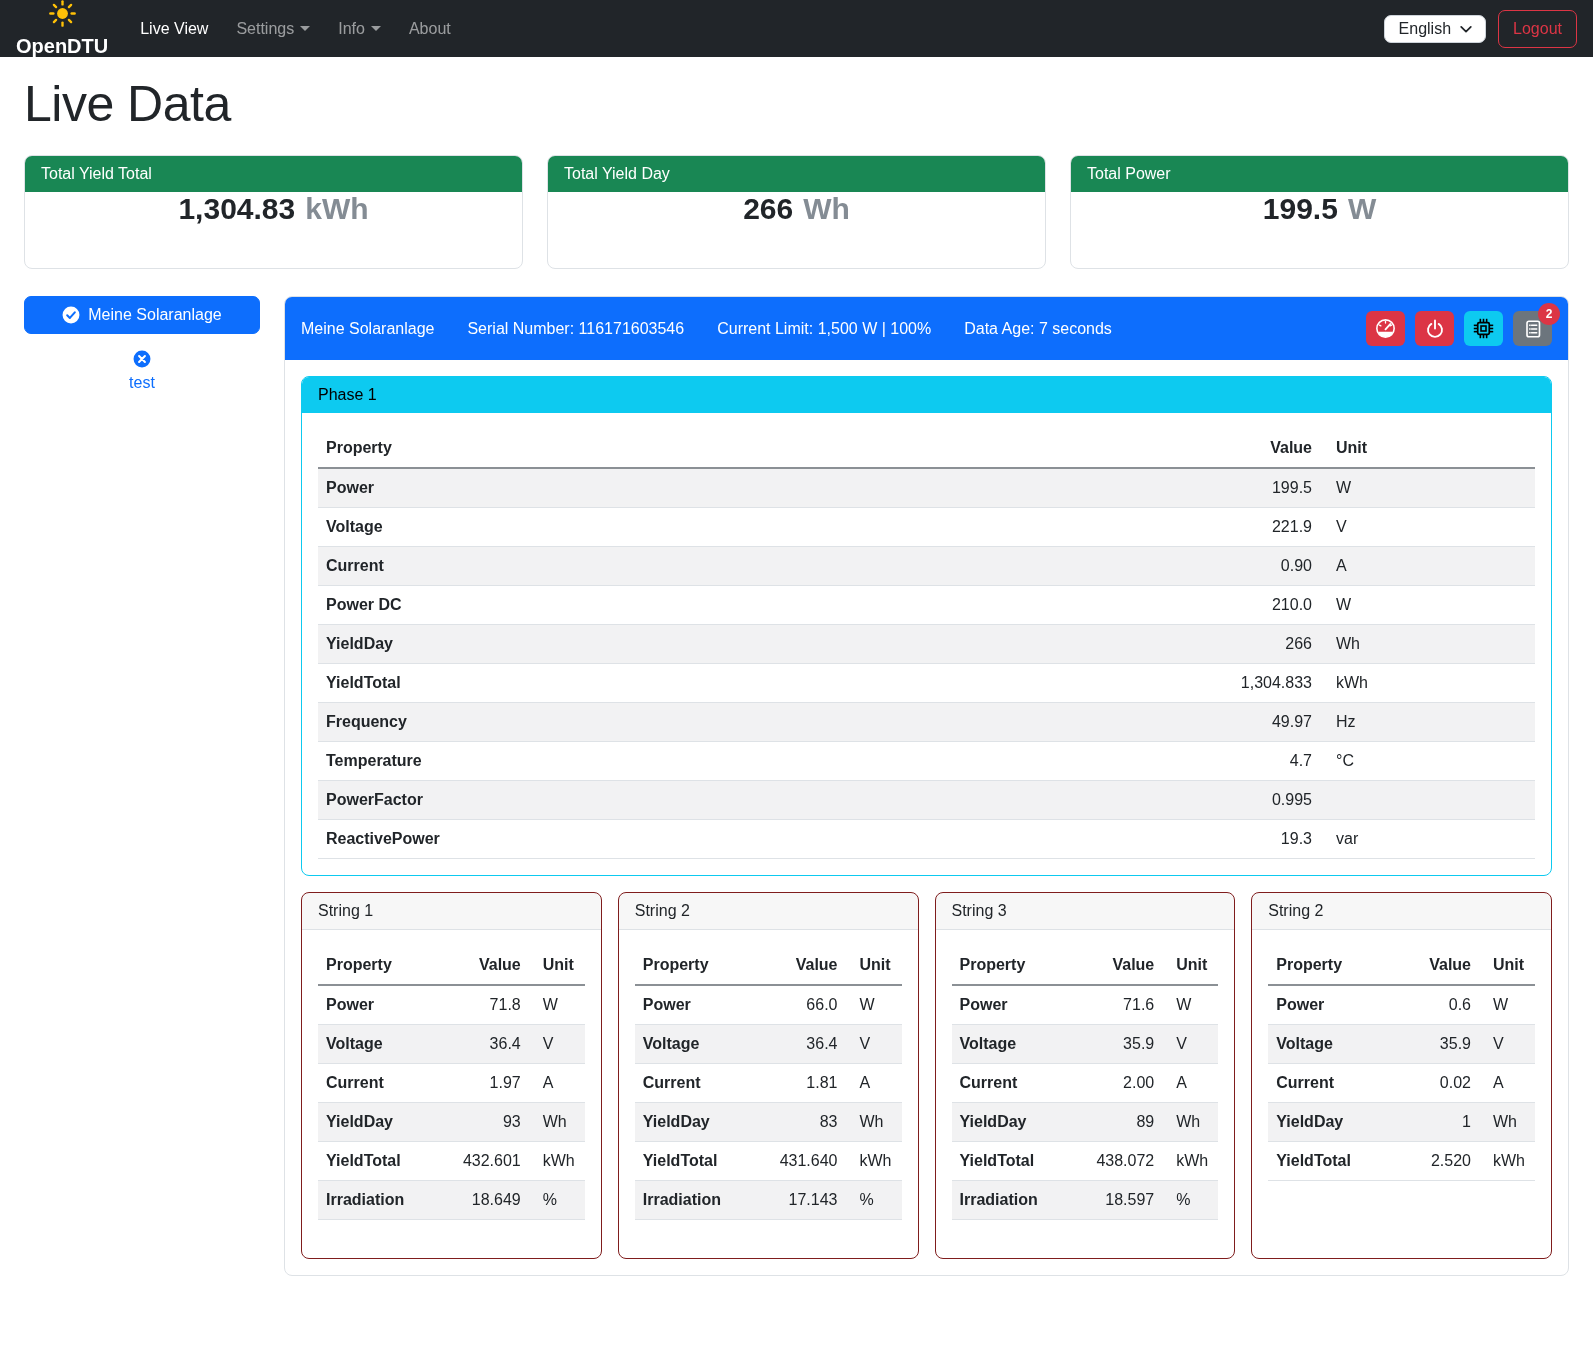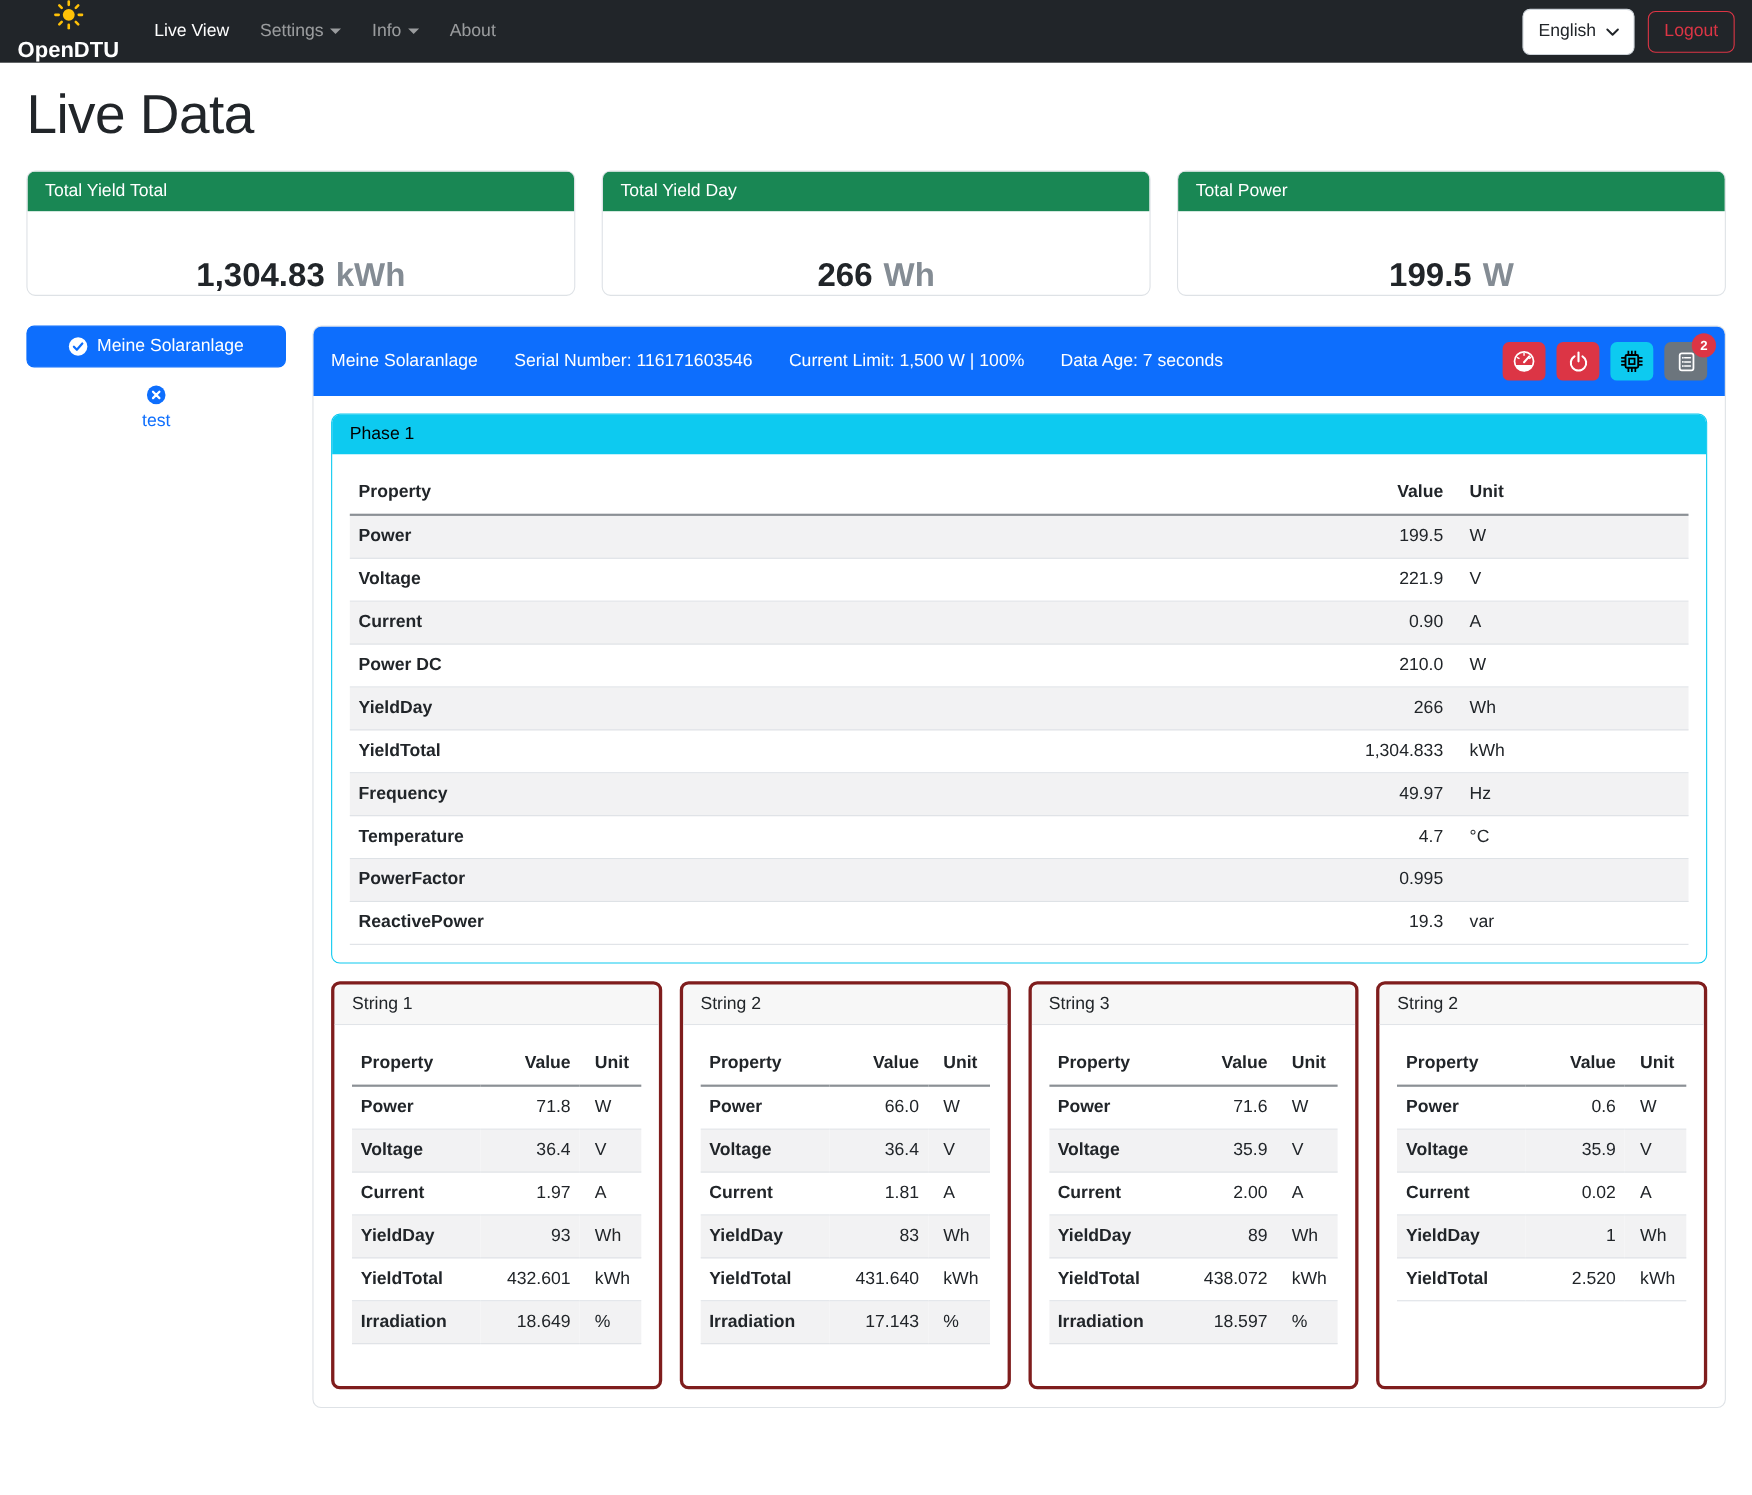--- a/index.html
+++ b/index.html
@@ -7,33 +7,33 @@
   body { width:1593px; min-height:1359px; }
 
   
   .navbar { height:57px; background:#212529; display:flex; align-items:center; padding:0 16px 0 16px; }
   .brand { display:flex; align-items:center; gap:8px; color:#fff; font-size:20px; font-weight:700; margin-right:20px; cursor:pointer;flex-direction:column; }
   .nav-links { display:flex; align-items:center; gap:4px; }
   .nav-item { font-size:16px; padding:8px 12px; color:rgba(255,255,255,.55); cursor:pointer; display:flex; align-items:center; gap:6px; }
   .nav-item.active { color:#fff; }
   .caret { width:0; height:0; border-left:5px solid transparent; border-right:5px solid transparent; border-top:5px solid rgba(255,255,255,.55); display:inline-block; }
   .nav-right { margin-left:auto; display:flex; align-items:center; gap:12px; }
-  .lang-select { background:#fff; color:#212529; font-size:16px; border:1px solid #ced4da; border-radius:7px; height:42px; padding:0 34px 0 14px; position:relative; display:flex; align-items:center; cursor:pointer;text-align:right; }
+  .lang-select { background:#fff; color:#212529; font-size:16px; border:1px solid #ced4da; border-radius:7px; height:28px; padding:0 34px 0 14px; position:relative; display:flex; align-items:center; cursor:pointer;text-align:right; }
   .lang-select svg { position:absolute; right:12px; }
   .logout-btn { background:transparent; color:#dc3545; border:1px solid #dc3545; border-radius:7px; height:38px; padding:0 14px; font-size:16px; font-family:inherit; cursor:pointer; }
 
   
   .page { padding:0 24px; }
   h1.page-title { font-size:50px; font-weight:400; margin:18px 0 22px 0; letter-spacing:-0.5px; }
 
   
   .summary-row { display:flex; gap:24px; margin-bottom:27px; }
   .summary-card { flex:1; border:1px solid #dee2e6; border-radius:8px; overflow:hidden; background:#fff; }
   .summary-card .card-head { background:#198754; color:#fff; font-size:16px; padding:9px 16px; }
-  .summary-card .card-body { height:76px; display:flex; align-items:flex-end; justify-content:center; gap:10px; }
+  .summary-card .card-body { height:76px; display:flex; align-items:flex-start; justify-content:center; gap:10px; }
   .summary-card .big-value { font-size:30px; font-weight:600; color:#212529; }
   .summary-card .big-unit { font-size:30px; font-weight:600; color:#848c94; }
 
   
   .content-row { display:flex; gap:24px; align-items:flex-start; padding-bottom:28px; }
   .sidebar { width:236px; flex:0 0 236px; display:flex; flex-direction:column; align-items:center; }
   .inverter-select-btn { width:100%; background:#0d6efd; border:1px solid #0d6efd; color:#fff; font-size:16px; font-family:inherit; border-radius:7px; height:38px; display:flex; align-items:center; justify-content:center; gap:8px; cursor:pointer; }
   .inverter-alt { margin-top:16px; display:flex; align-items:center; gap:6px; color:#0d6efd; font-size:16px; cursor:pointer;flex-direction:column; }
 
   
@@ -63,21 +63,21 @@
   table.data-table .col-unit { text-align:left; }
   .phase-table .col-value { width:150px; }
   .phase-table .col-unit { width:215px; padding-left:16px; }
   .string-table .col-value { width:90px; }
   .string-table .col-unit { width:56px; padding-left:14px; }
   .phase-table tbody tr:nth-child(odd) td { background:#f2f2f3; }
   .string-table tbody tr:nth-child(even) td { background:#f2f2f3; }
 
   
   .strings-row { display:flex; gap:16px; }
-  .string-card { flex:1; border:3px solid #7f1d1d; border-radius:8px; background:#fff; }
+  .string-card { flex:1; border:1px solid #7f1d1d; border-radius:8px; background:#fff; }
   .string-head { background:rgba(0,0,0,.03); border-bottom:1px solid #dee2e6; font-size:16px; padding:9px 16px; border-radius:7px 7px 0 0; }
   .string-body { padding:16px 16px 16px 16px; min-height:328px; }
 </style>
 </head>
 <body>
 
 <nav class="navbar">
   <div class="brand">
     <span style="display:flex">
       <svg width="27" height="27" viewBox="0 0 16 16">

